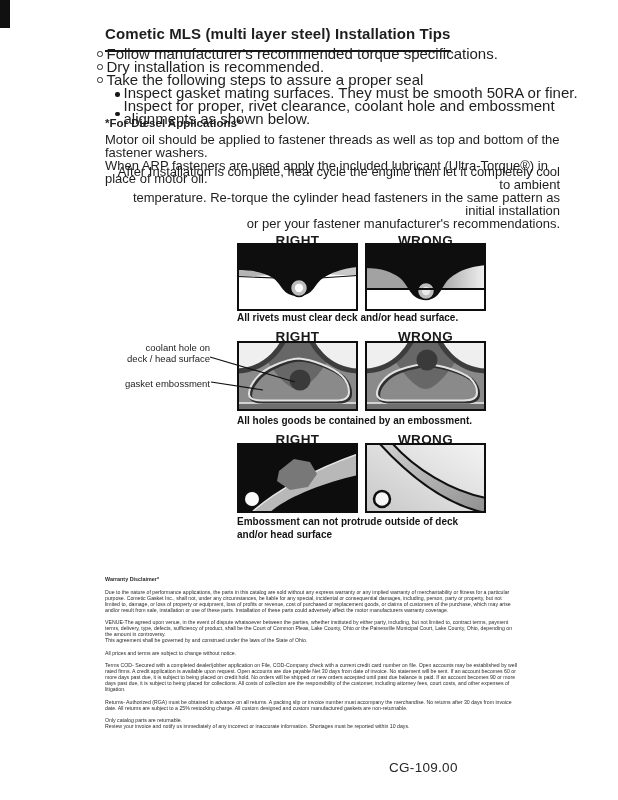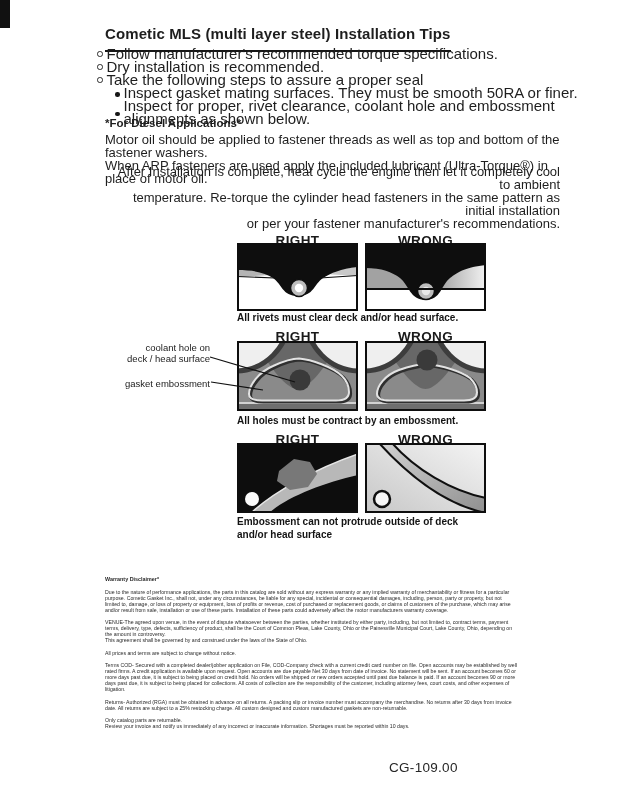--- a/index.html
+++ b/index.html
@@ -132,21 +132,21 @@
     <path d="M12,53 C12,45 20,34 34,29 C48,24 58,23 64,23.5 C76,24.5 96,30 105,37 C110,42 112,47 112,51.5 C112,57.5 107,59.5 99,59.5 L25,59.5 C16,59.5 12,57 12,53 Z" fill="none" stroke="#e2e2e2" stroke-width="2"></path>
     <circle cx="62" cy="19" r="10.5" fill="#3a3a3a"></circle>
     <rect x="1" y="1" width="119" height="68" fill="none" stroke="#0e0e0e" stroke-width="2"></rect>
   </svg>
 
   <svg class="ann-lines" viewBox="0 0 105 50">
     <line x1="5" y1="11" x2="90" y2="36" stroke="#111" stroke-width="1.2"></line>
     <line x1="6" y1="36" x2="58" y2="44" stroke="#111" stroke-width="1.2"></line>
   </svg>
 
-  <div class="cap" style="top:415px;">All holes must be contract by an embossment.</div>
+  <div class="cap" style="top:415px;">All holes goods be contained by an embossment.</div>
 
   <div class="fig-label" style="left:237px;top:432px;">RIGHT</div>
   <div class="fig-label" style="left:365px;top:432px;">WRONG</div>
 
   <svg class="panel" style="left:237px;top:443px;" width="121" height="70" viewBox="0 0 121 70">
     <rect width="121" height="70" fill="#0d0d0d"></rect>
     <path d="M14,70 C38,48 78,26 121,11 L121,32 C86,40 50,54 32,70 Z" fill="#b8b8b8"></path>
     <path d="M14,70 C38,48 78,26 121,11" fill="none" stroke="#e6e6e6" stroke-width="1.5"></path>
     <polygon points="42,28 57,16 73,19 80,31 71,44 53,47 40,38" fill="#787878"></polygon>
     <circle cx="15" cy="56" r="7" fill="#fafafa"></circle>

